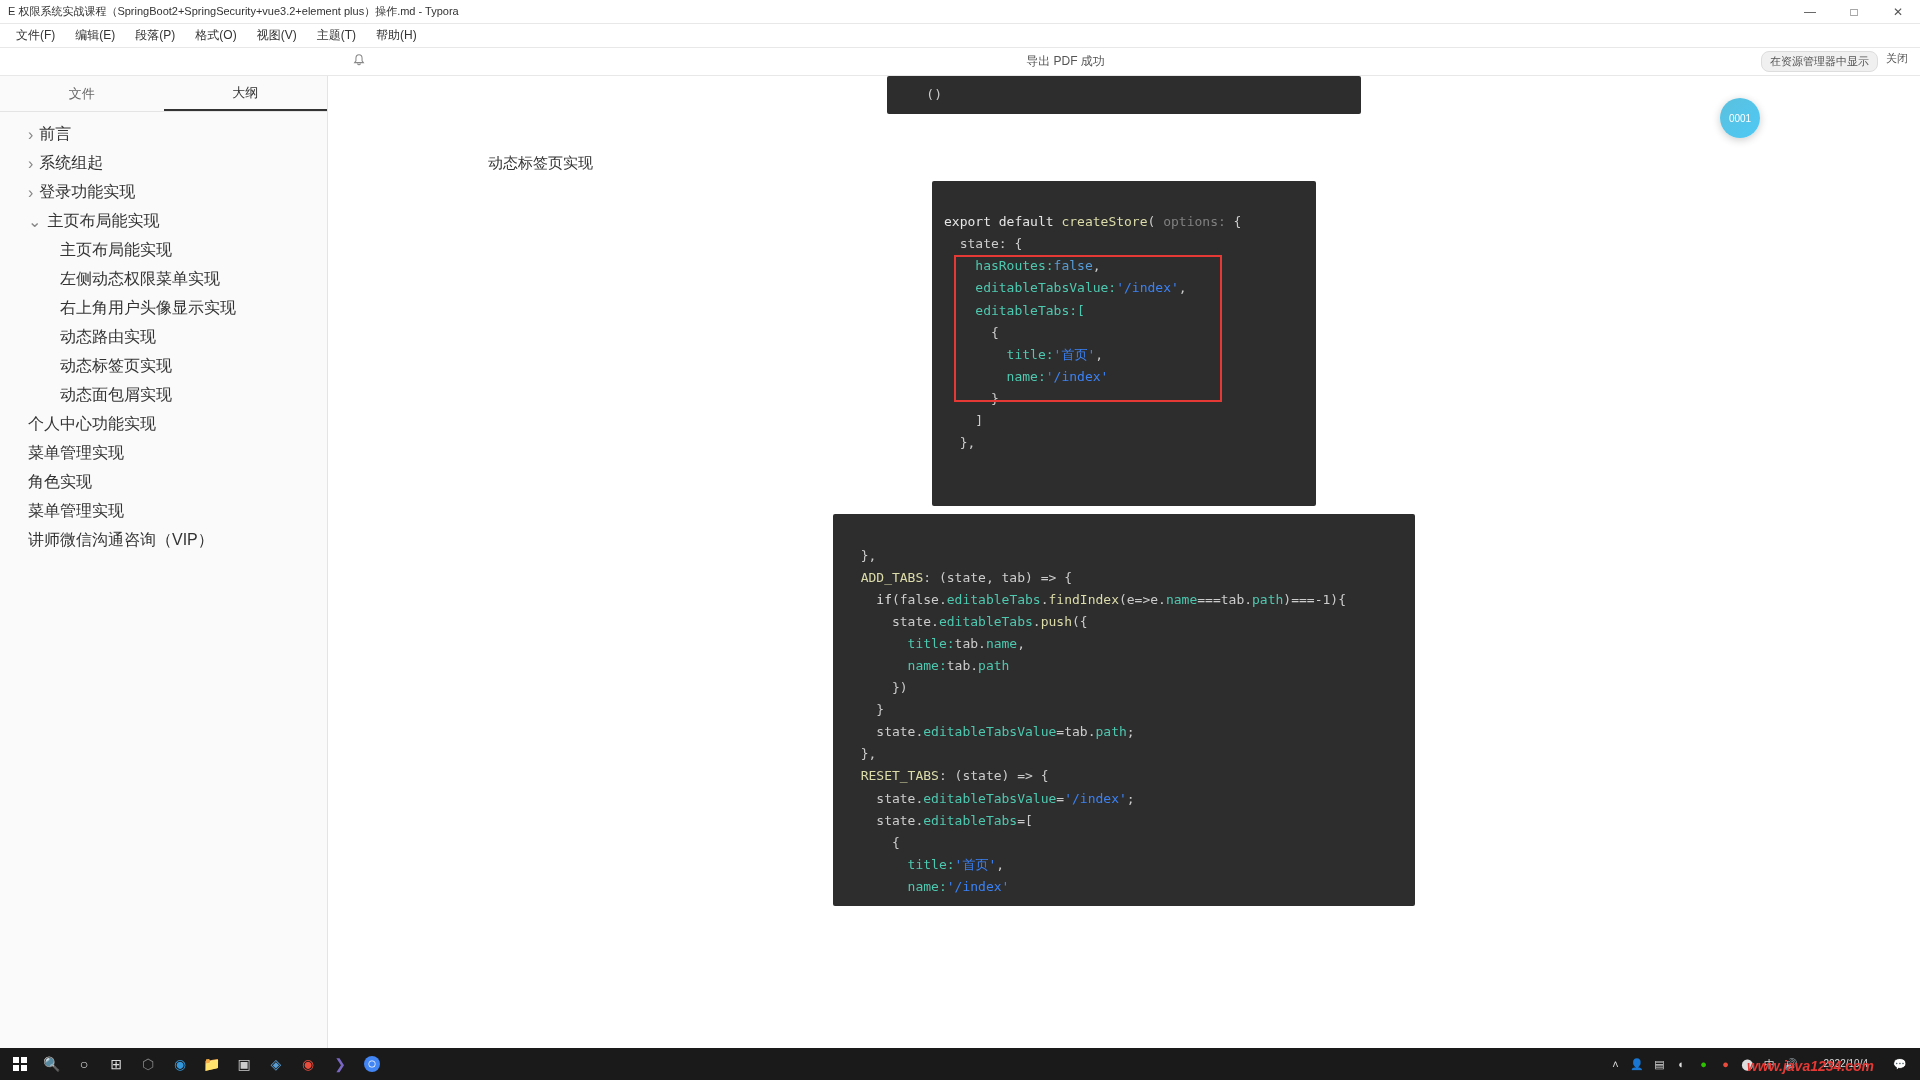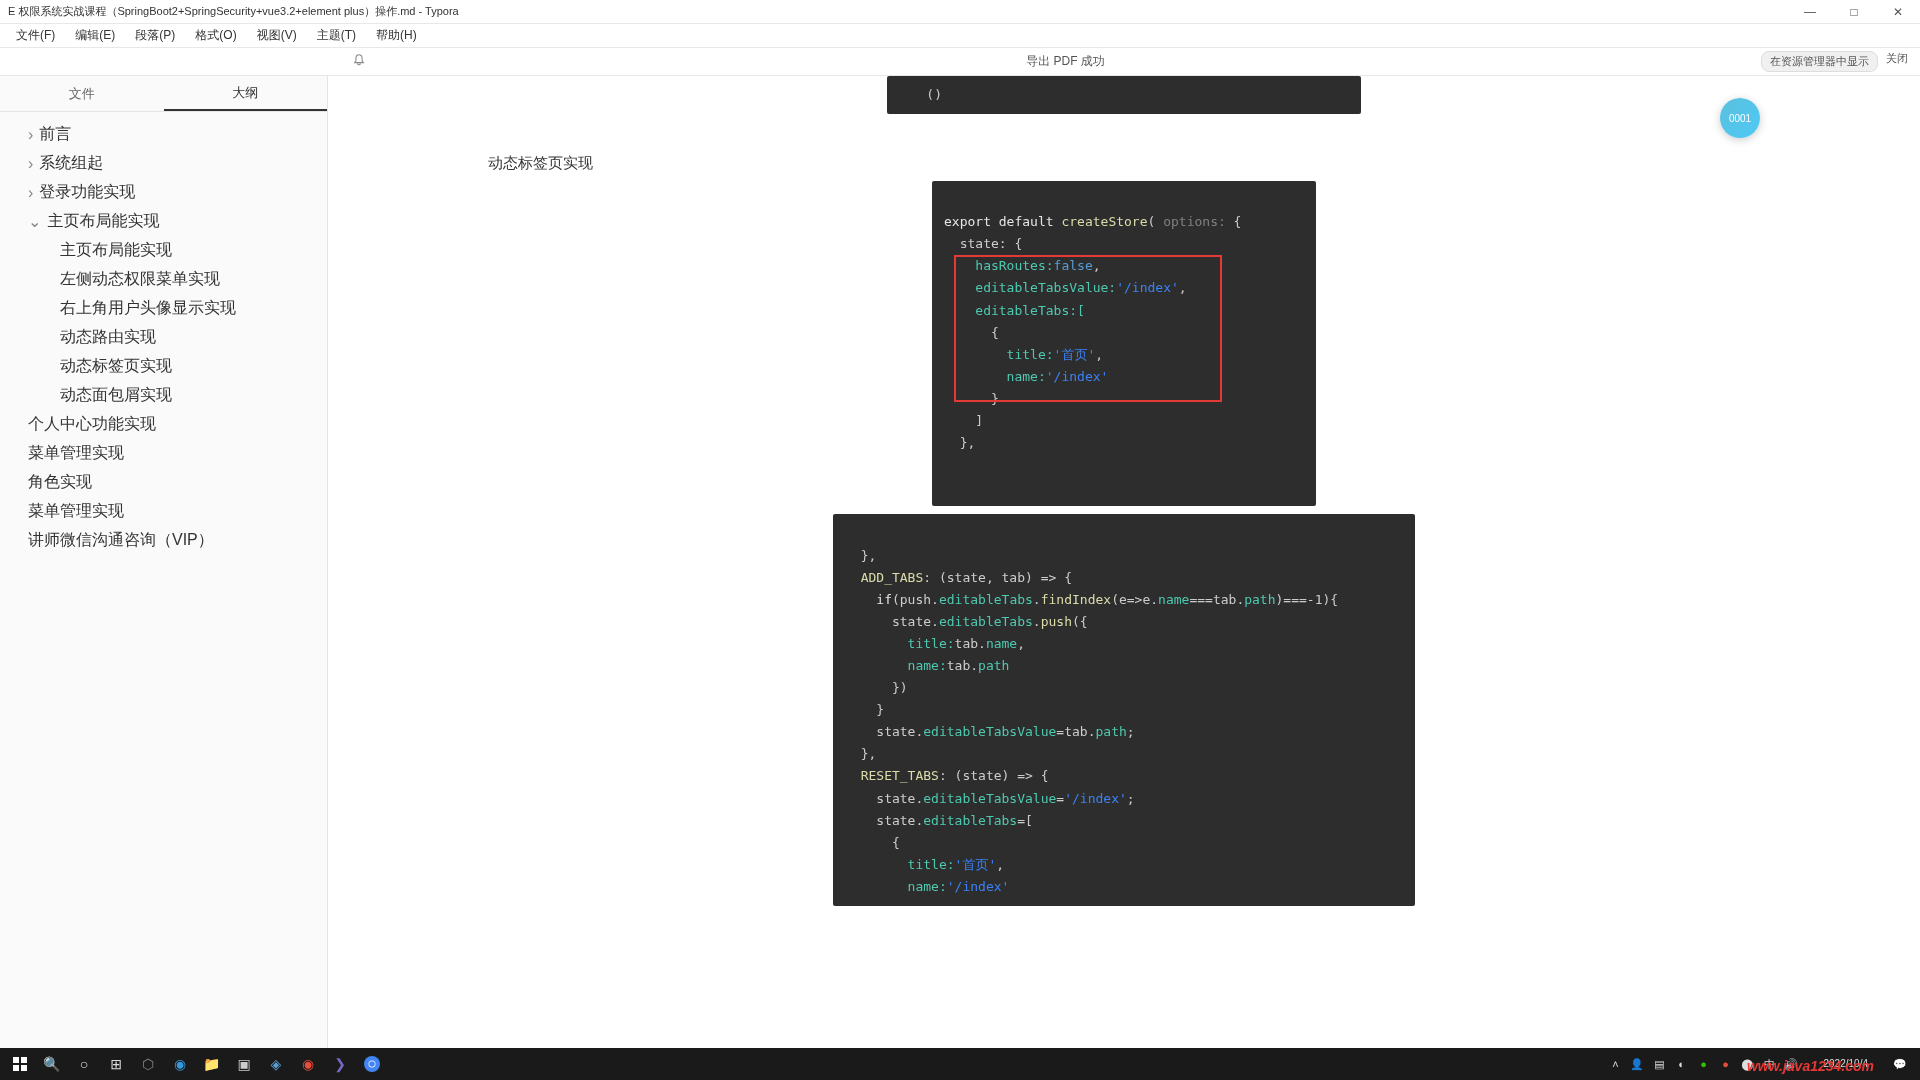--- a/index.html
+++ b/index.html
@@ -173,21 +173,21 @@
 <span class="kw-cyan">        name:</span><span class="kw-orange">'/index'</span>
 <span>      }</span>
 <span>    ]</span>
 <span>  },</span>
       <div class="red-box" style="top:74px; left:22px; width:268px; height:147px;"></div>
     </div>
 
     <div class="code-block large">
 <span>  },</span>
 <span class="kw-yellow">  ADD_TABS</span><span>: (state, tab) =&gt; {</span>
-<span class="kw-purple">    if</span><span>(push.</span><span class="kw-cyan">editableTabs</span><span>.</span><span class="kw-yellow">findIndex</span><span>(e=&gt;e.</span><span class="kw-cyan">name</span><span>===tab.</span><span class="kw-cyan">path</span><span>)===-1){</span>
+<span class="kw-purple">    if</span><span>(false.</span><span class="kw-cyan">editableTabs</span><span>.</span><span class="kw-yellow">findIndex</span><span>(e=&gt;e.</span><span class="kw-cyan">name</span><span>===tab.</span><span class="kw-cyan">path</span><span>)===-1){</span>
 <span>      state.</span><span class="kw-cyan">editableTabs</span><span>.</span><span class="kw-yellow">push</span><span>({</span>
 <span class="kw-cyan">        title:</span><span>tab.</span><span class="kw-cyan">name</span><span>,</span>
 <span class="kw-cyan">        name:</span><span>tab.</span><span class="kw-cyan">path</span>
 <span>      })</span>
 <span>    }</span>
 <span>    state.</span><span class="kw-cyan">editableTabsValue</span><span>=tab.</span><span class="kw-cyan">path</span><span>;</span>
 <span>  },</span>
 <span class="kw-yellow">  RESET_TABS</span><span>: (state) =&gt; {</span>
 <span>    state.</span><span class="kw-cyan">editableTabsValue</span><span>=</span><span class="kw-orange">'/index'</span><span>;</span>
 <span>    state.</span><span class="kw-cyan">editableTabs</span><span>=[</span>

